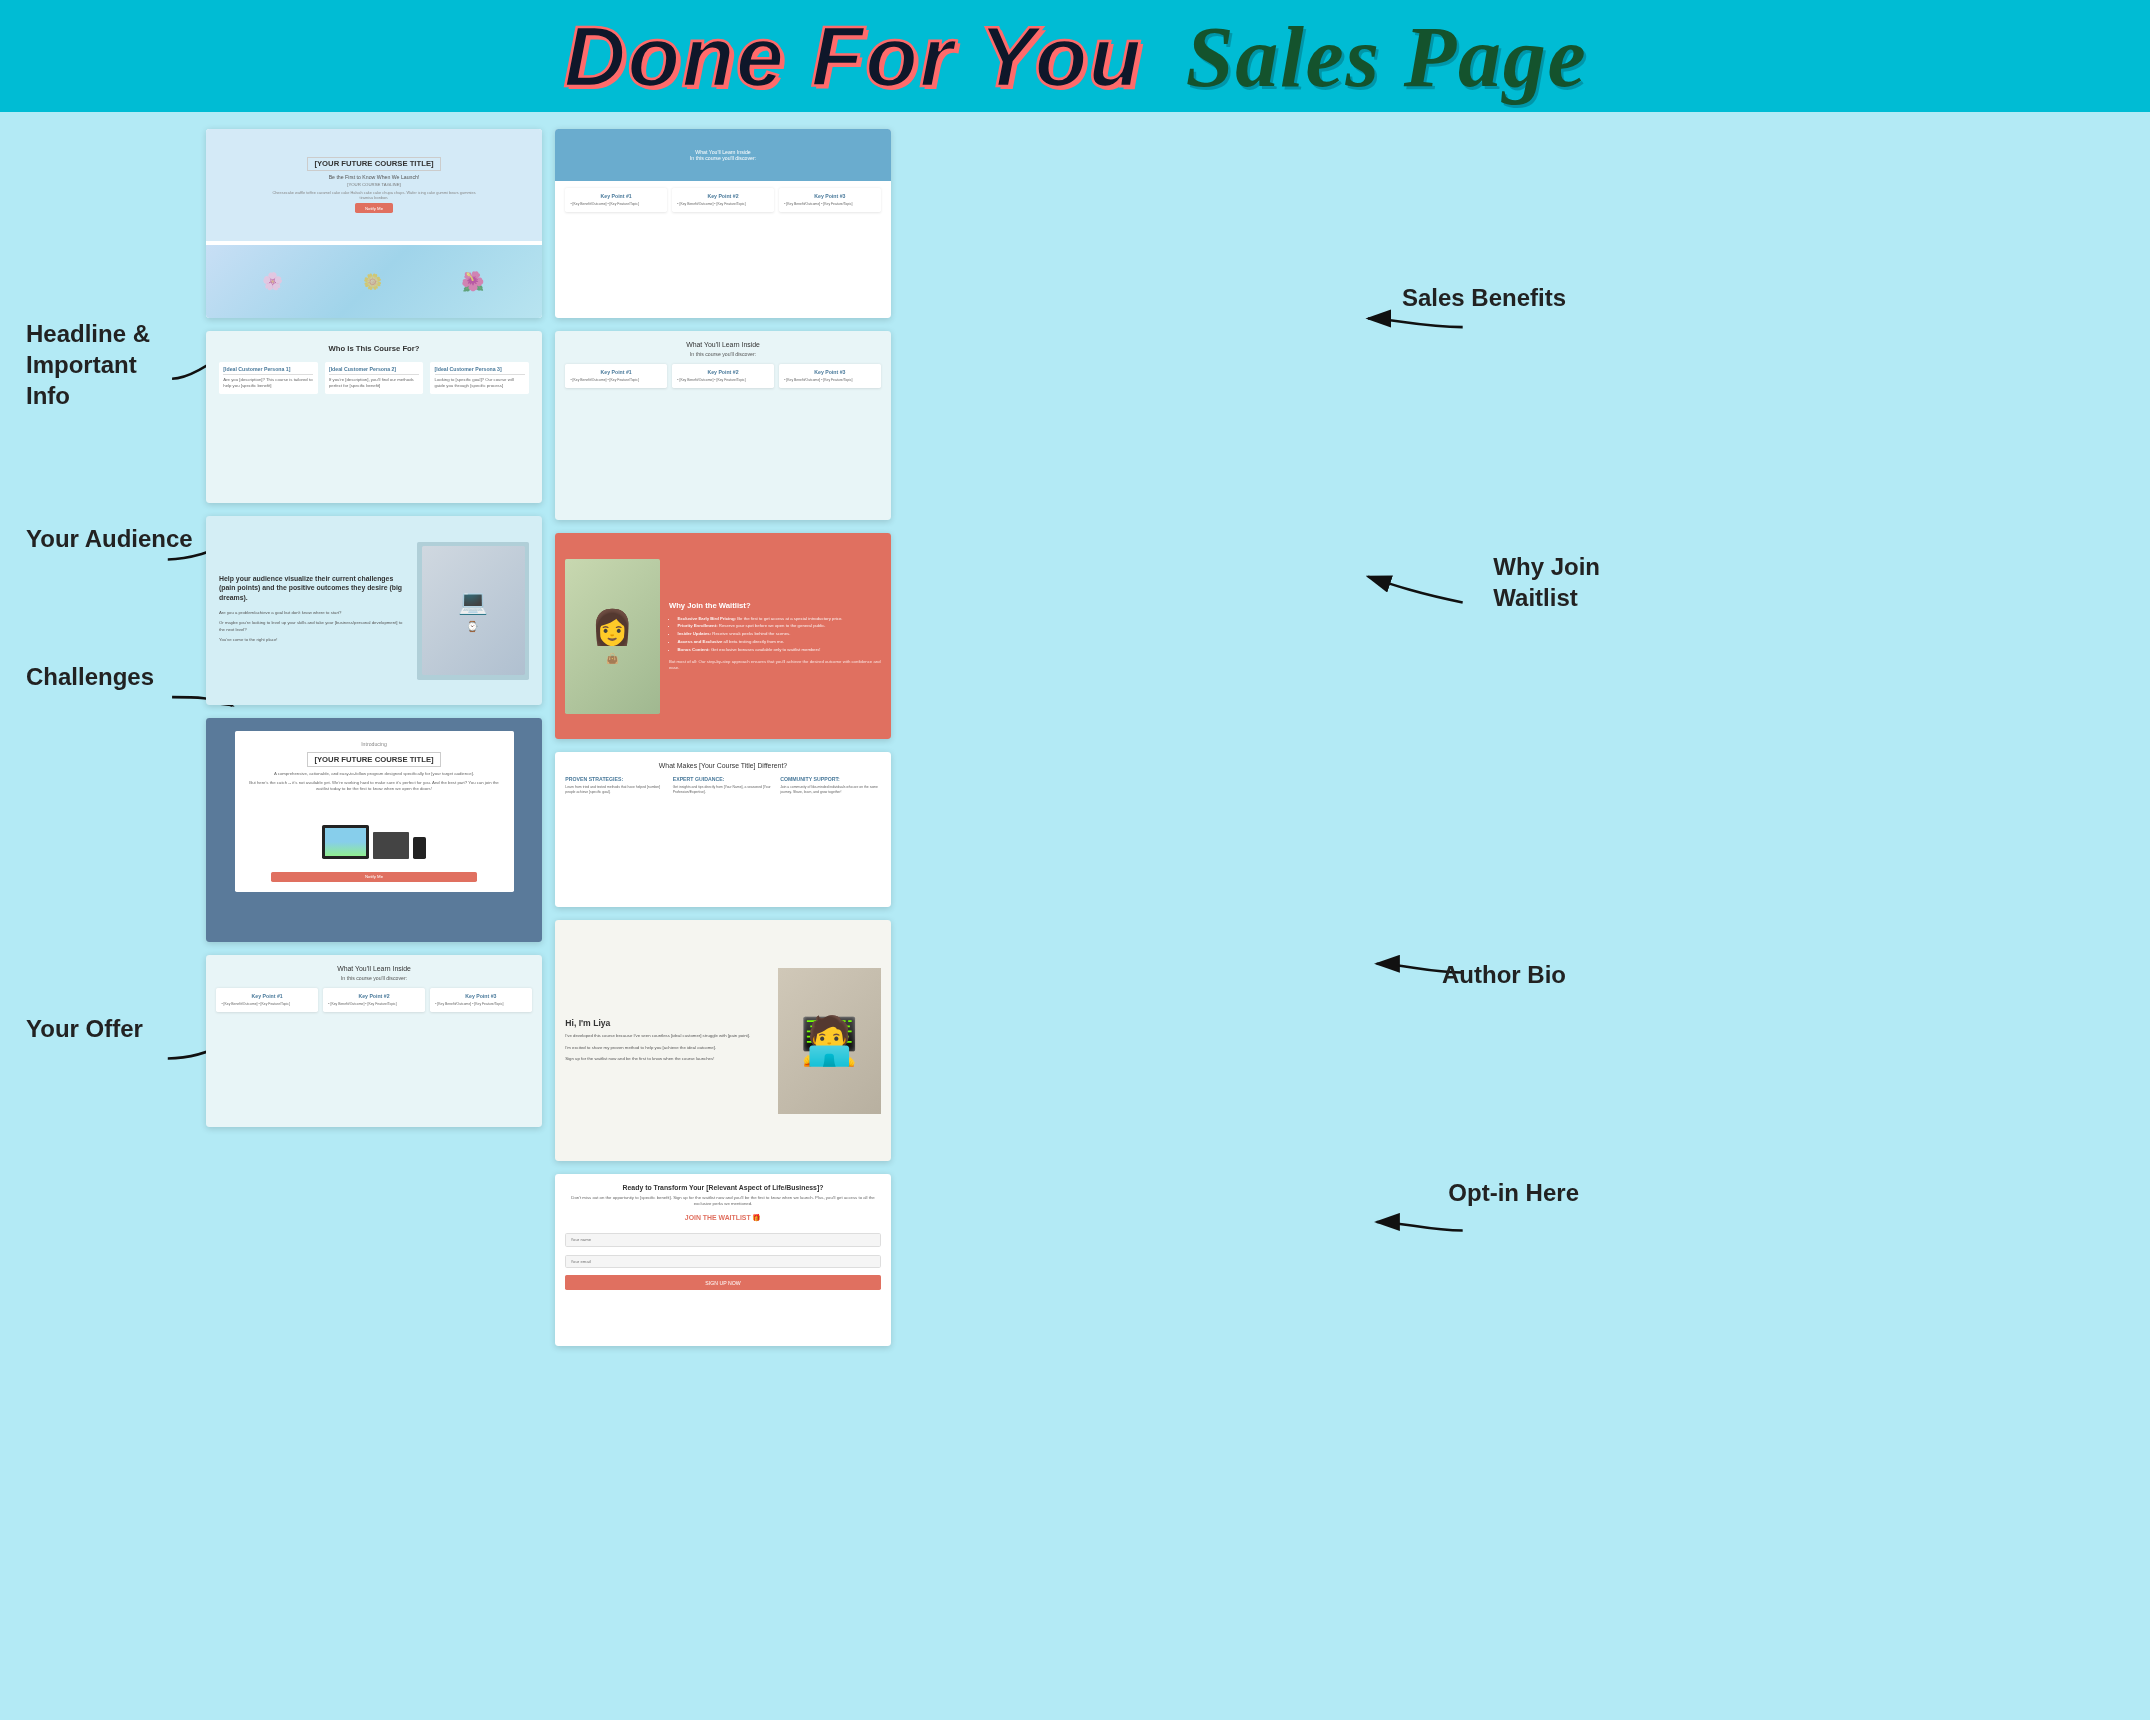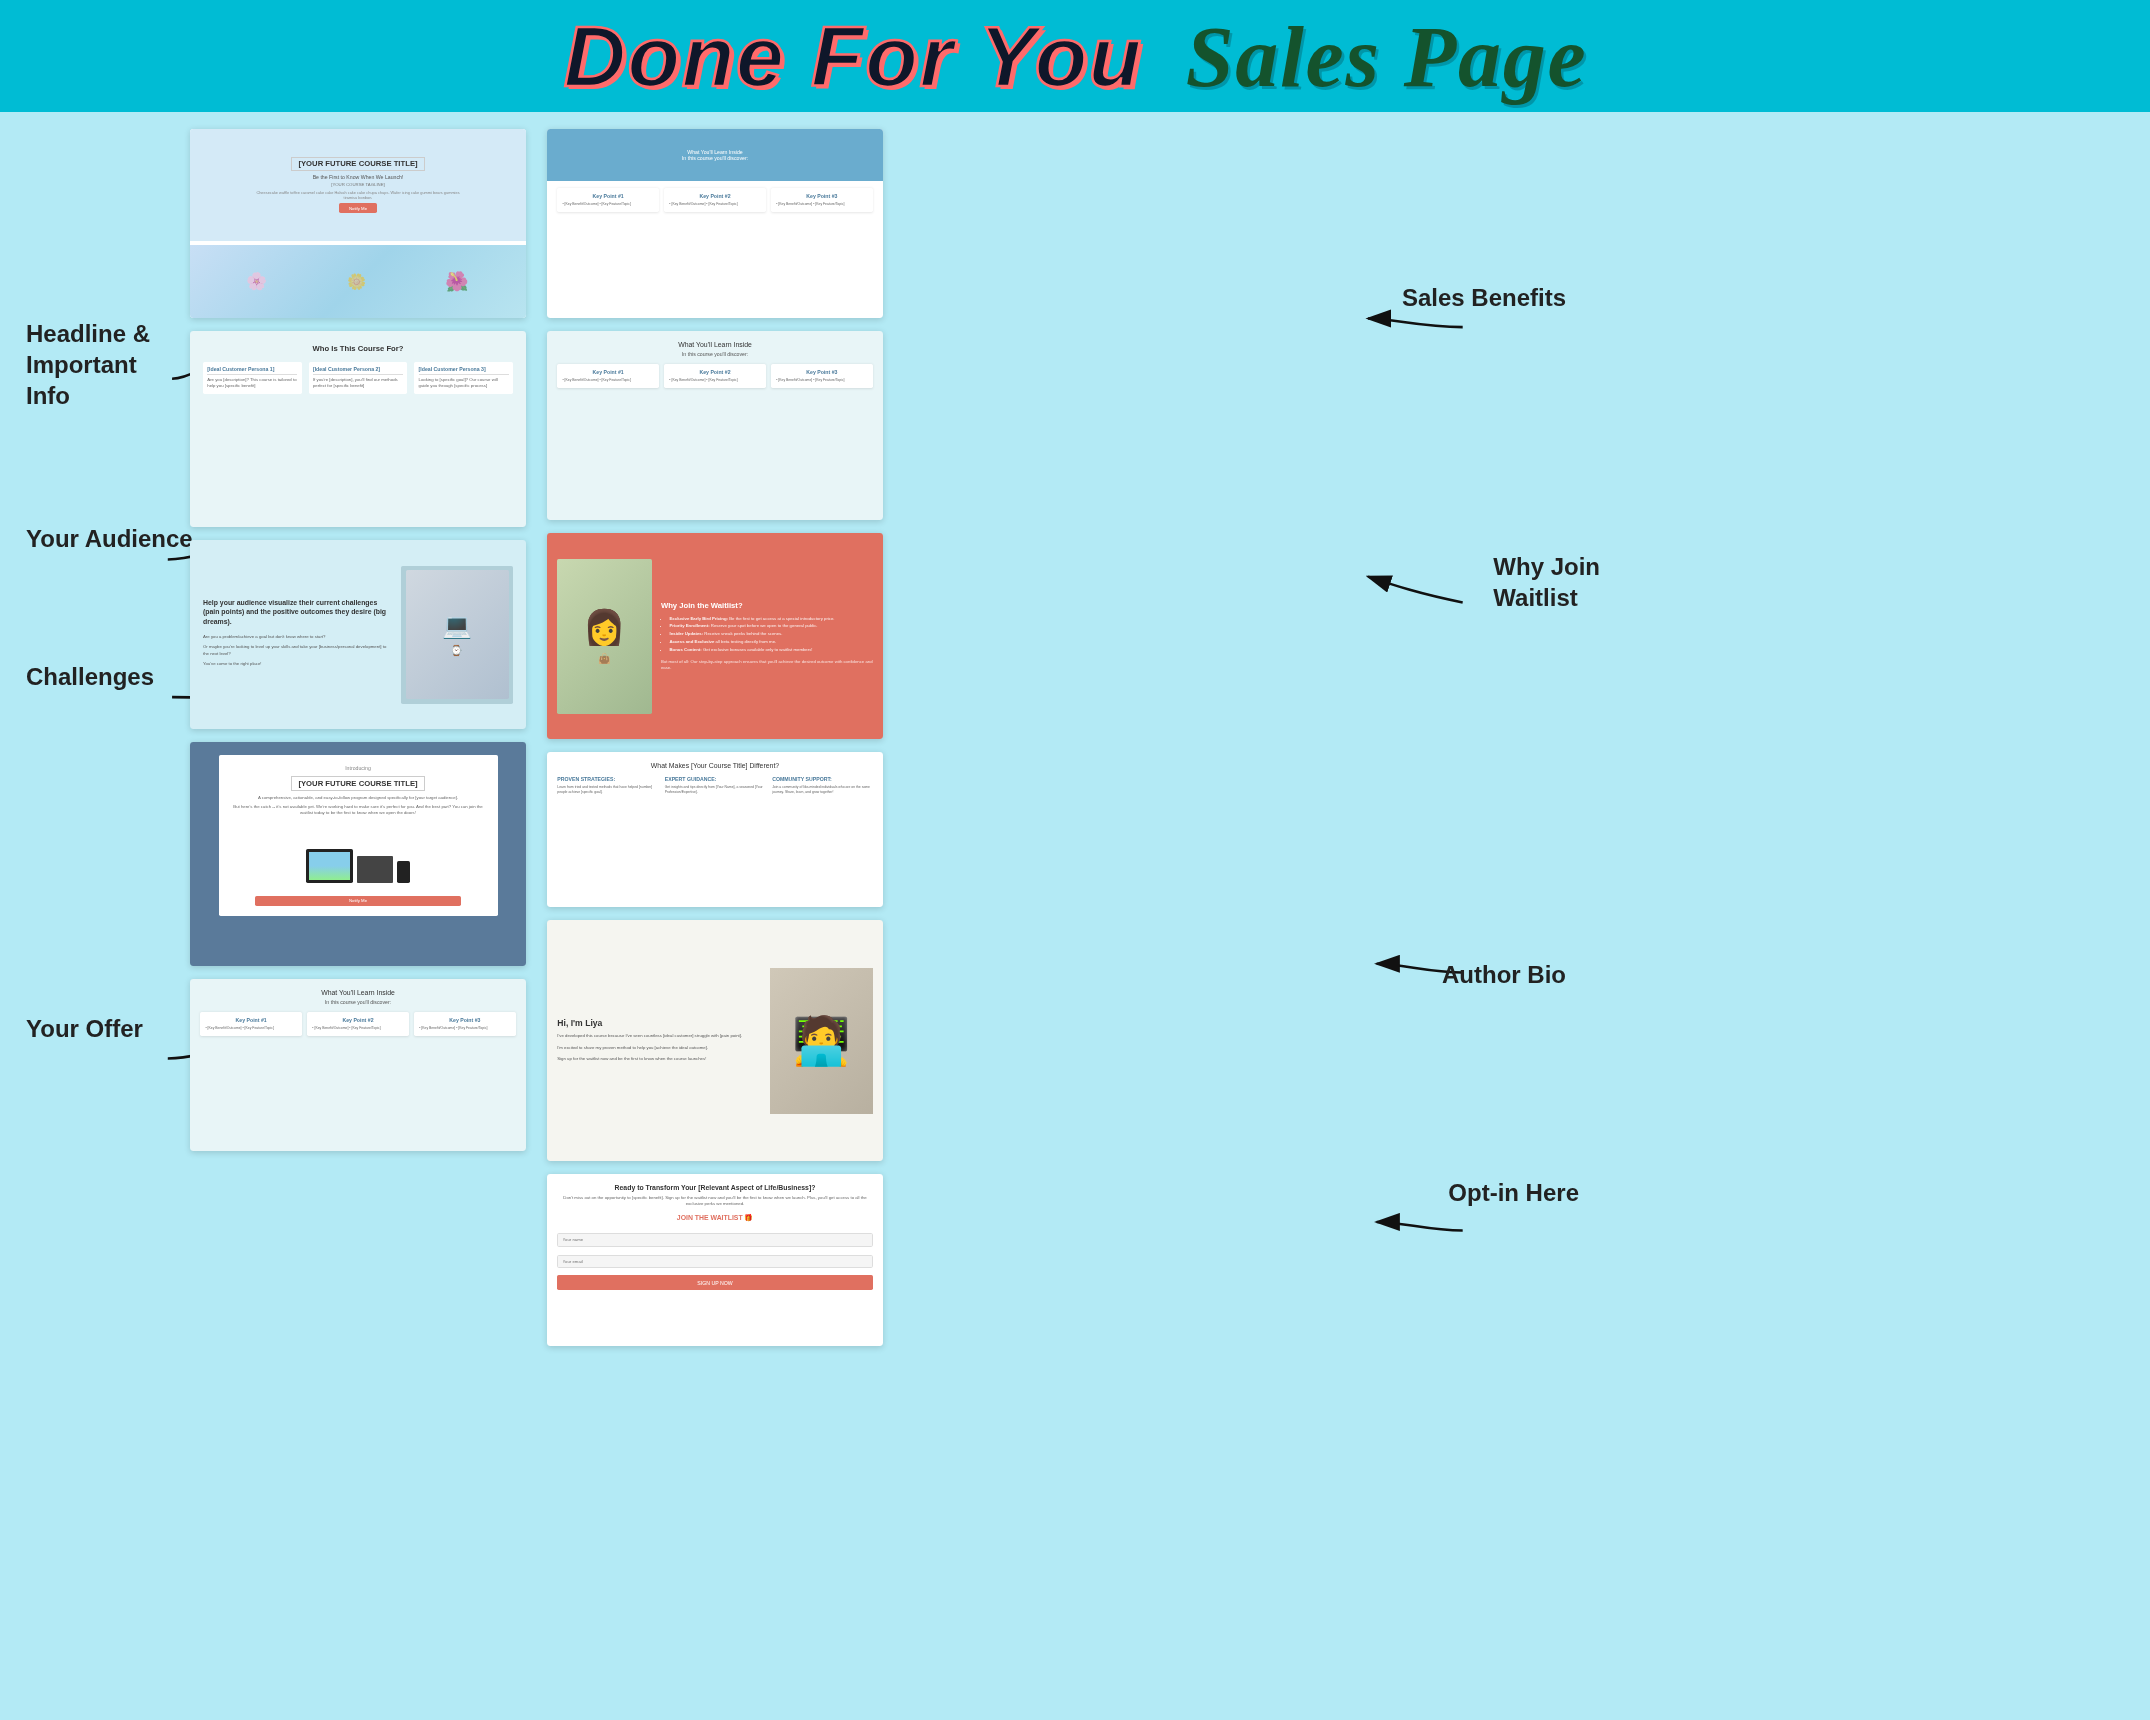--- a/index.html
+++ b/index.html
@@ -89,21 +89,21 @@
       border: none;
       padding: 2.6px 10.3px;
       font-size: 4.3px;
       border-radius: 1.7px;
       margin-top: 3.4px;
       cursor: pointer;
     }
 
     
     .mockup-audience {
-      height: 196px;
+      height: 172px;
       background: #e8f5f7;
       padding: 13px;
     }
     .mockup-audience h3 {
       font-size: 7.7px;
       text-align: center;
       color: #333;
       margin-bottom: 8.6px;
     }
     .audience-cols {
@@ -473,24 +473,24 @@
       left: 0;
       width: 100%;
       height: 100%;
       pointer-events: none;
     }
 
     
     .columns-wrapper {
       position: absolute;
       top: 17px;
-      left: 190px;
+      left: 206px;
       width: 706px;
       display: flex;
-      gap: 21px;
+      gap: 13px;
     }
 
     .col-left {
       width: 336px;
       display: flex;
       flex-direction: column;
       gap: 13px;
     }
     .col-right {
       width: 336px;

